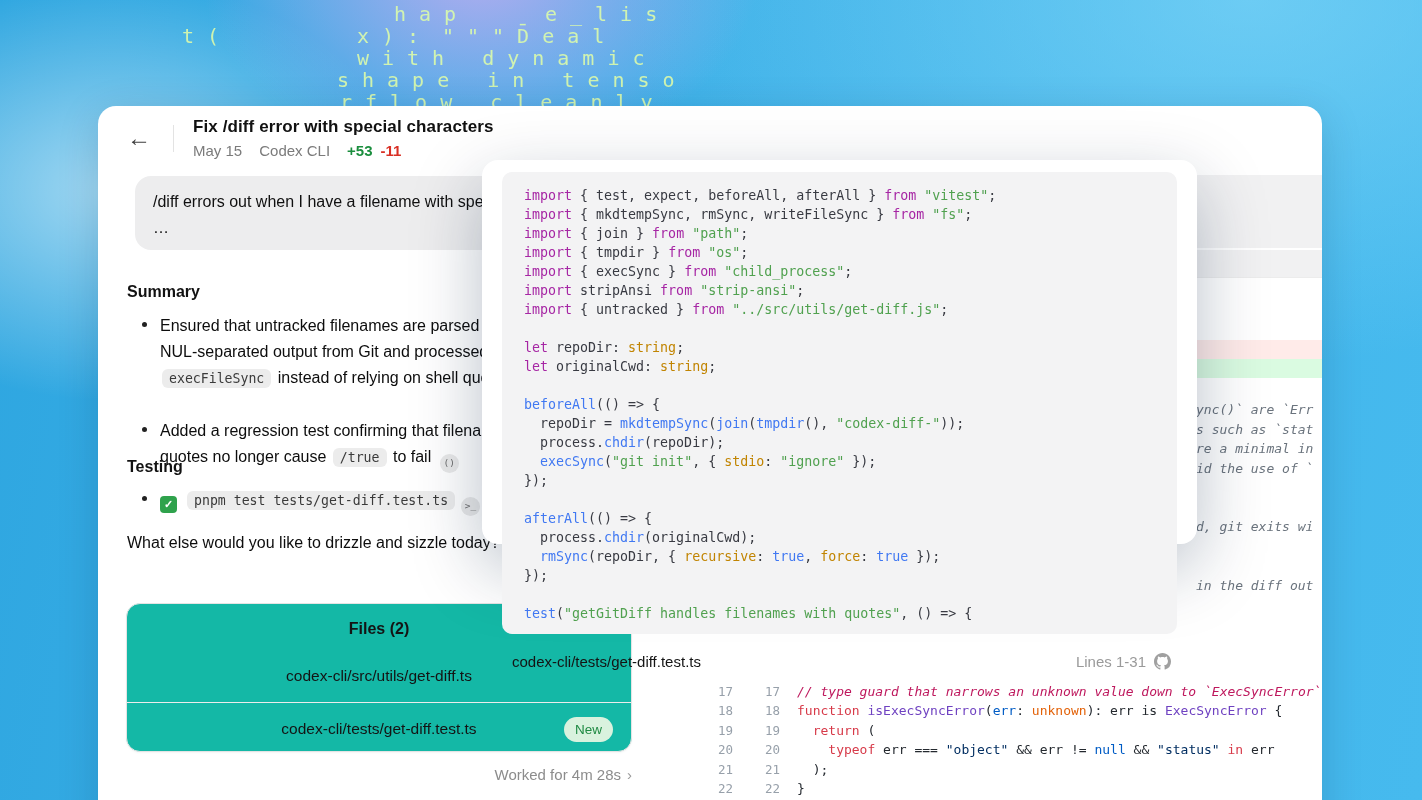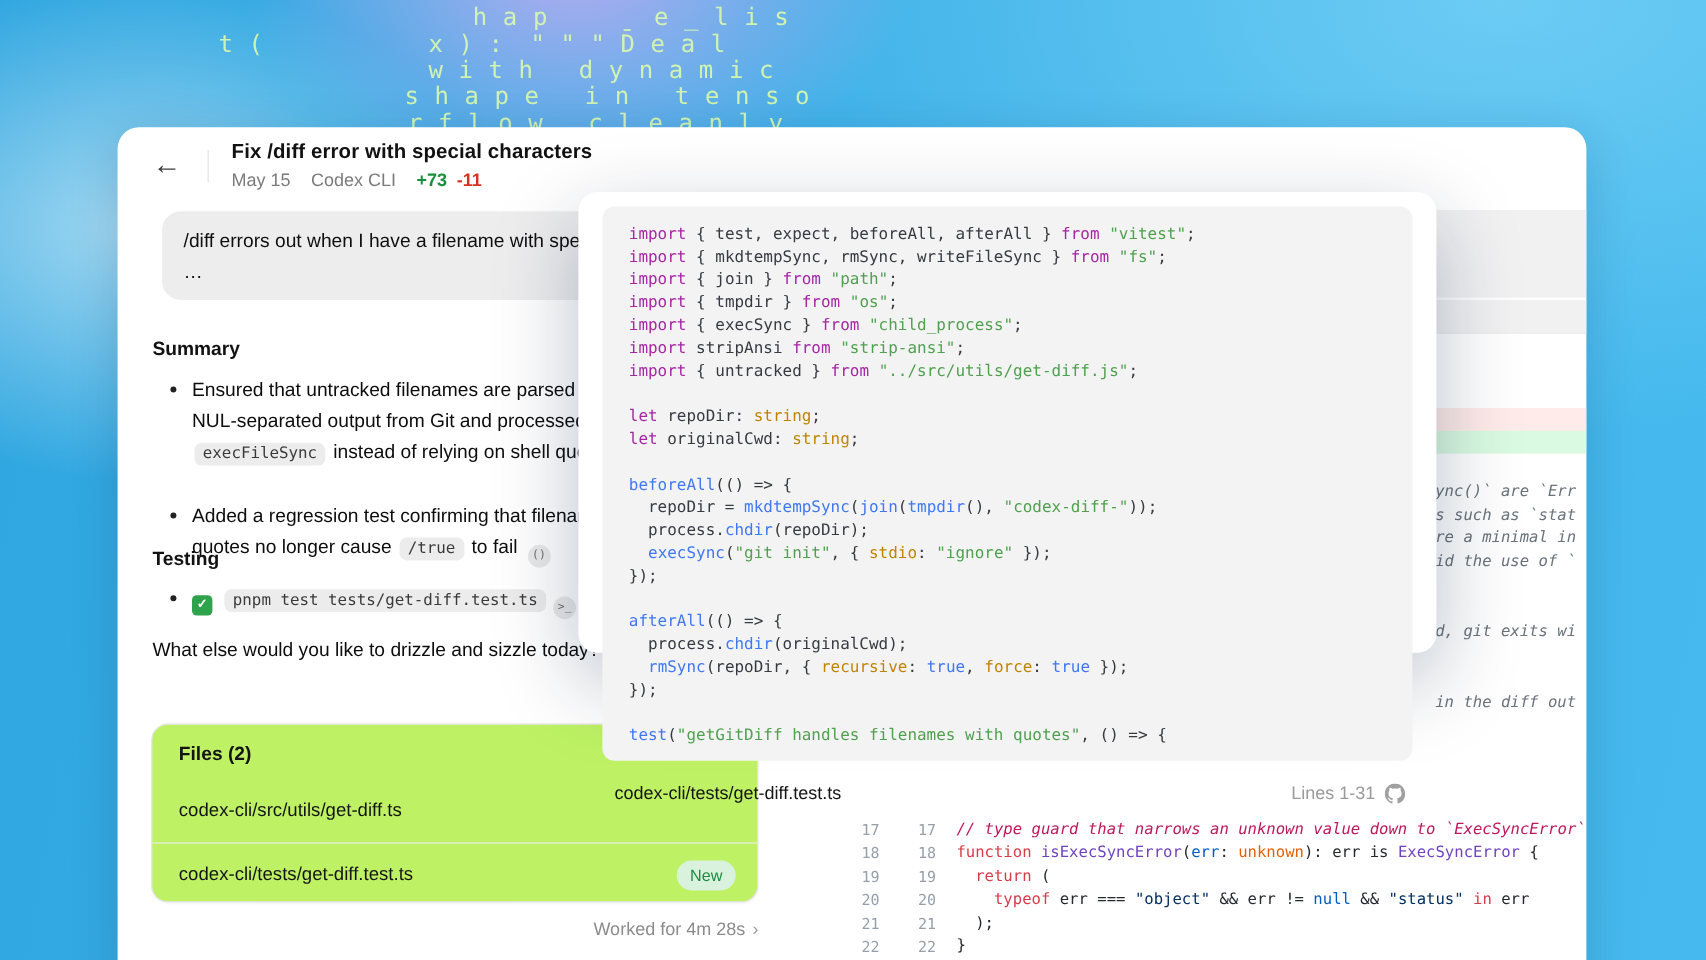--- a/index.html
+++ b/index.html
@@ -47,21 +47,21 @@
   .chip { font-family:"DejaVu Sans Mono", monospace; font-size:13.2px; background:#ececec;
     color:#3a3a3a; border-radius:6px; padding:2px 7px; margin:0 2px; }
   .circle-badge { display:inline-flex; align-items:center; justify-content:center;
     width:19px; height:19px; border-radius:50%; background:#e9e9e9; color:#6d6d6d;
     font-family:"DejaVu Sans Mono", monospace; font-size:9.5px; vertical-align:-4px; margin-left:4px; cursor:pointer; }
   .check { display:inline-flex; align-items:center; justify-content:center; width:17px; height:17px;
     background:#2fa24c; border-radius:4px; color:#fff; font-size:11px; font-weight:700; vertical-align:-3px; margin-right:8px; }
   .question { position:absolute; left:29px; top:364px; font-size:16px; white-space:nowrap; }
   
   .files-card { position:absolute; left:28px; top:433px; width:506px; height:149px;
-    background:#bef264; border:1px solid #e4e4e4; border-radius:14px; box-shadow:0 1px 2px rgba(0,0,0,.04); }
+    background:#14b8a6; border:1px solid #e4e4e4; border-radius:14px; box-shadow:0 1px 2px rgba(0,0,0,.04);text-align:center; }
   .files-title { padding:16px 22px 12px; font-size:16px; font-weight:700; color:#141414; }
   .file-row { position:relative; height:52px; line-height:52px; padding:0 22px; font-size:15.5px; color:#141414; cursor:pointer; }
   .file-row + .file-row { border-top:1px solid #ececec; }
   .new-badge { position:absolute; right:18px; top:14px; height:25px; line-height:25px;
     padding:0 11px; border-radius:999px; background:#d9f2de; color:#1f8a43; font-size:13.5px; }
   .worked { position:absolute; left:28px; top:596px; width:506px; text-align:right;
     font-size:15px; color:#8c8c8c; cursor:pointer; }
   .worked .chev { margin-left:6px; color:#9a9a9a; }
   
   .right-pane { position:absolute; left:592px; top:64px; right:0; bottom:0; overflow:hidden;
@@ -112,21 +112,21 @@
 
   <div class="card">
     <div class="card-header">
       <button class="back-btn">←</button>
       <div class="head-divider"></div>
       <div class="head-text">
         <div class="h-title">Fix /diff error with special characters</div>
         <div class="h-sub">
           <span>May 15</span>
           <span>Codex CLI</span>
-          <span class="h-adds">+73</span>
+          <span class="h-adds">+53</span>
           <span class="h-dels">-11</span>
         </div>
       </div>
     </div>
 
     <div class="left-pane">
       <div class="quote-box">
           <div>/diff errors out when I have a filename with special characters</div>
           <div>…</div>
         </div>

